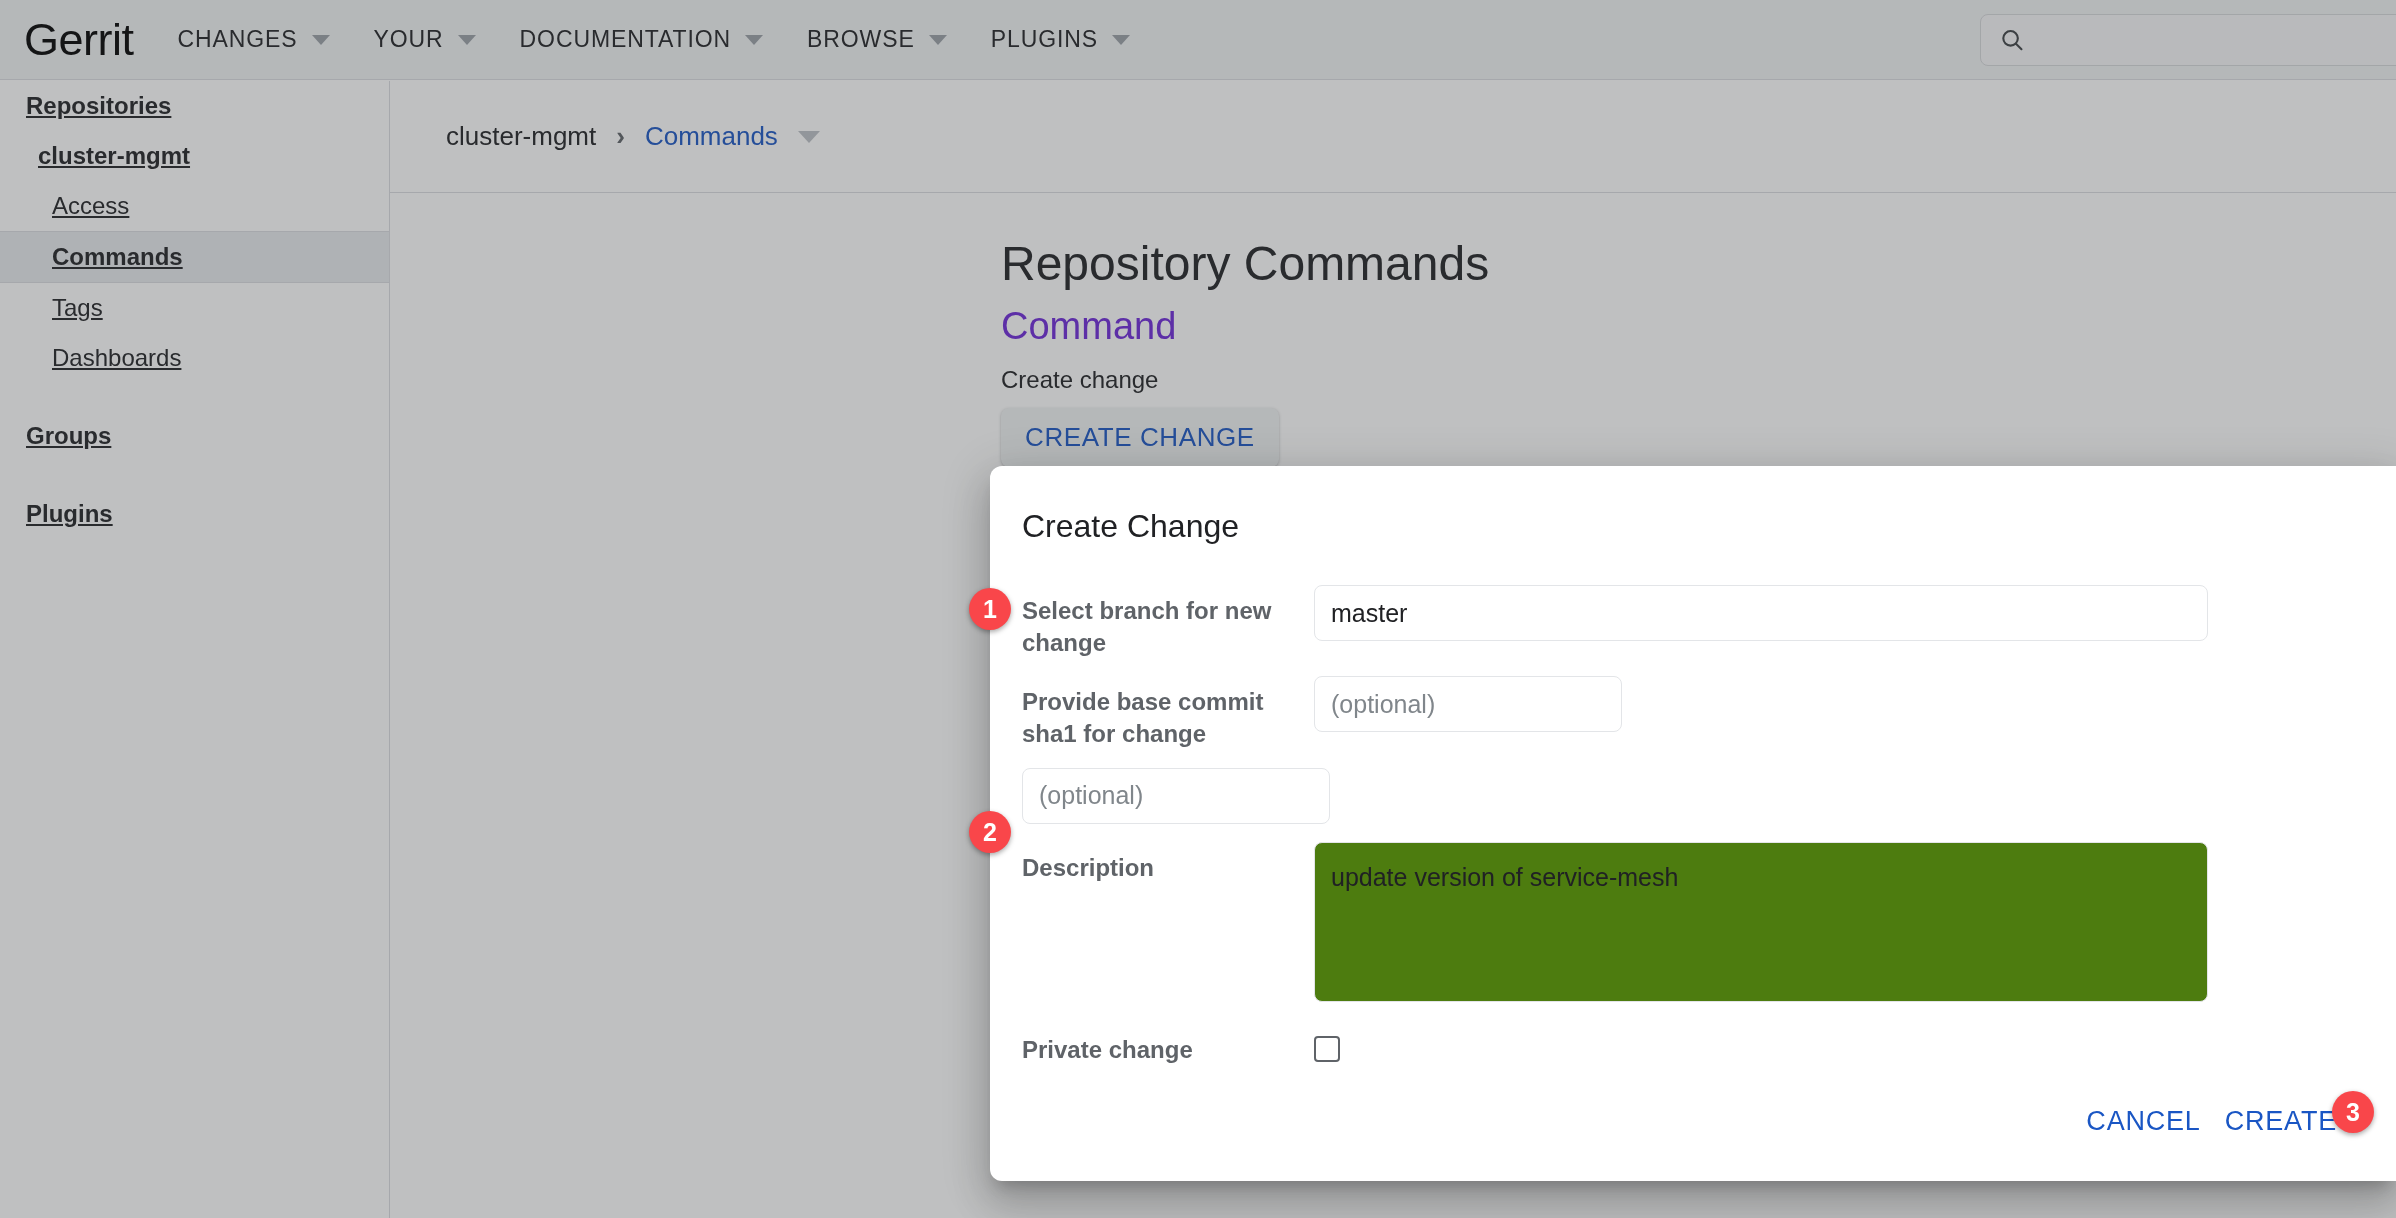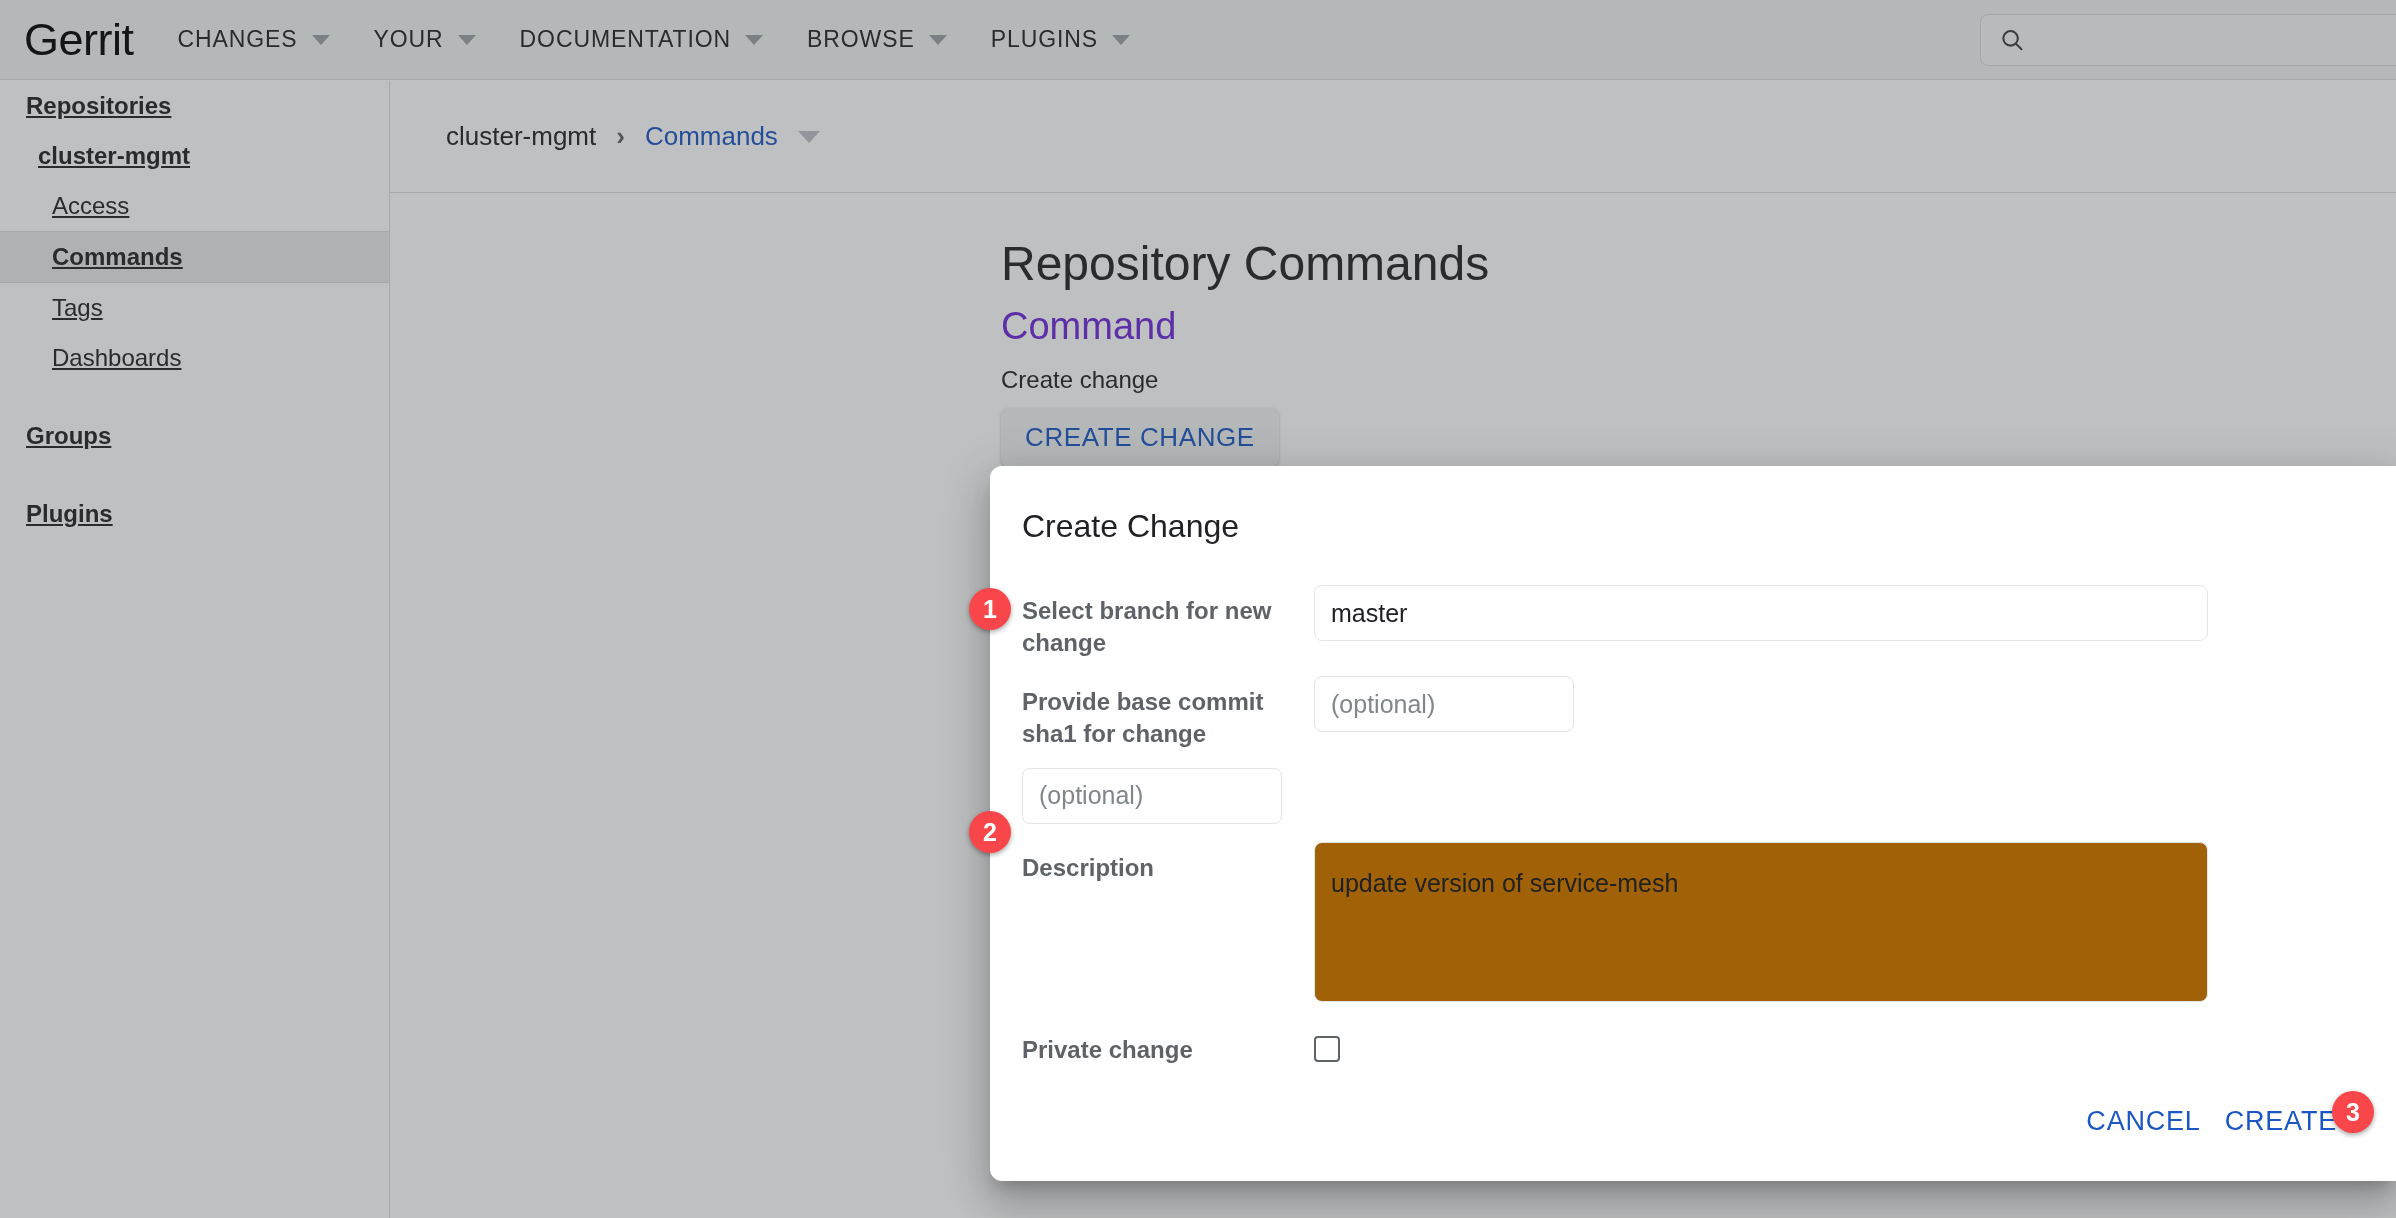--- a/index.html
+++ b/index.html
@@ -231,31 +231,31 @@
     border-radius: 8px;
     background: #ffffff;
     font-size: 25px;
     font-family: "Liberation Sans", sans-serif;
     color: #202124;
     padding: 0 16px;
     outline: none;
   }
   .text-input::placeholder { color: #80868b; }
   #branch-input { width: 894px; }
-  .optional-input { width: 260px; }
+  .optional-input { width: 308px; }
   #description-input {
     width: 894px;
     height: 160px;
     border: 1px solid #e3e5e8;
     border-radius: 8px;
-    background: #a16207;
+    background: #4d7c0f;
     font-size: 25px;
     font-family: "Liberation Sans", sans-serif;
     color: #202124;
-    padding: 24px 16px;
+    padding: 18px 16px;
     outline: none;
     resize: none;
     line-height: 1.3;
   }
   #private-checkbox {
     width: 26px;
     height: 26px;
     margin-top: 12px;
     border: 2px solid #5f6368;
     border-radius: 4px;

